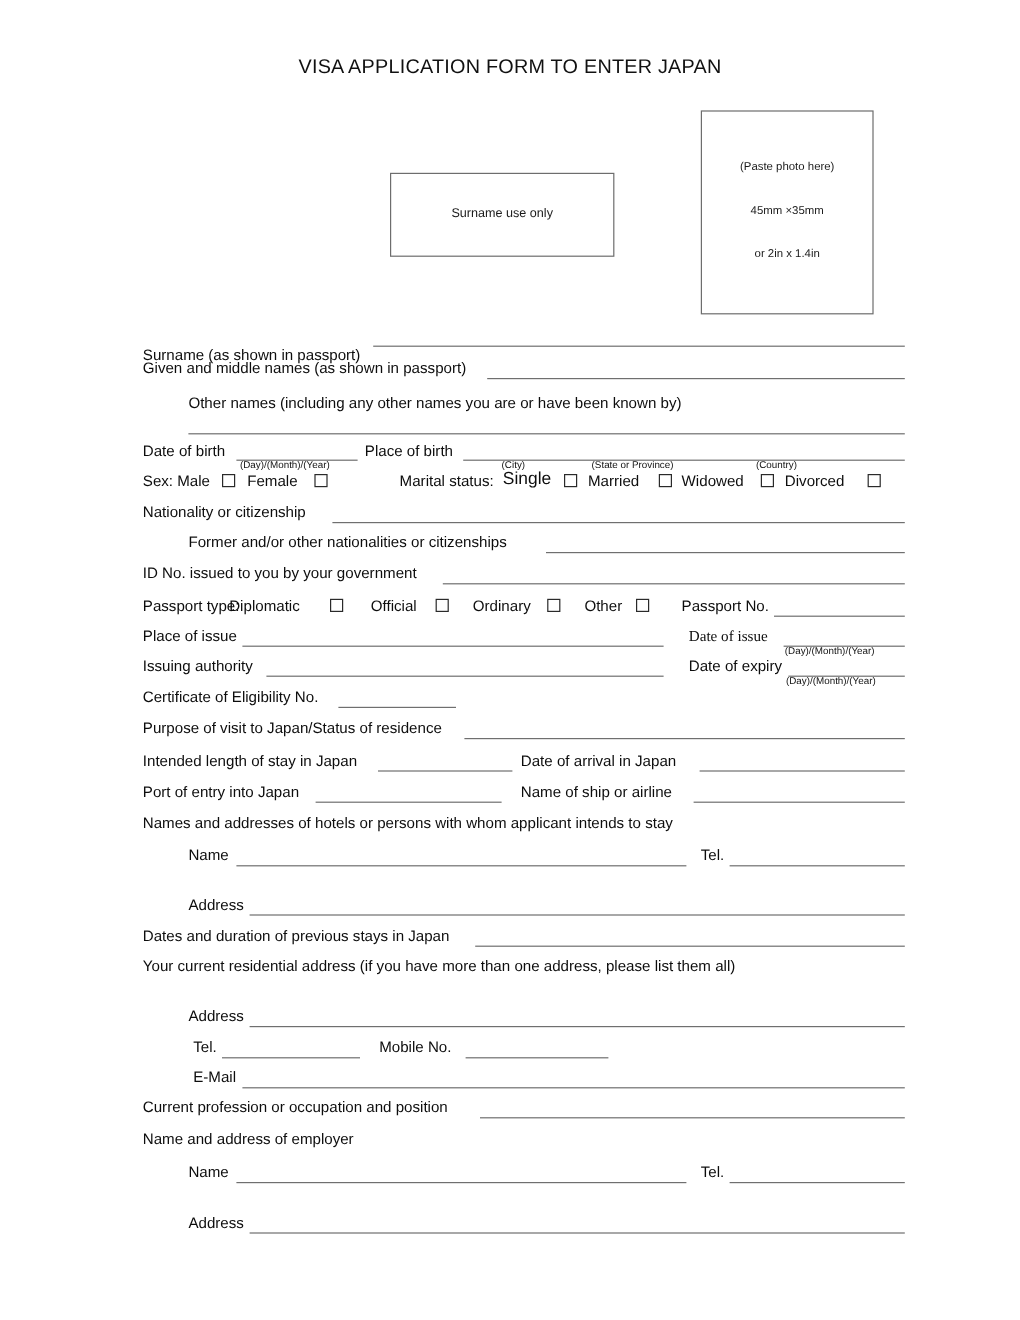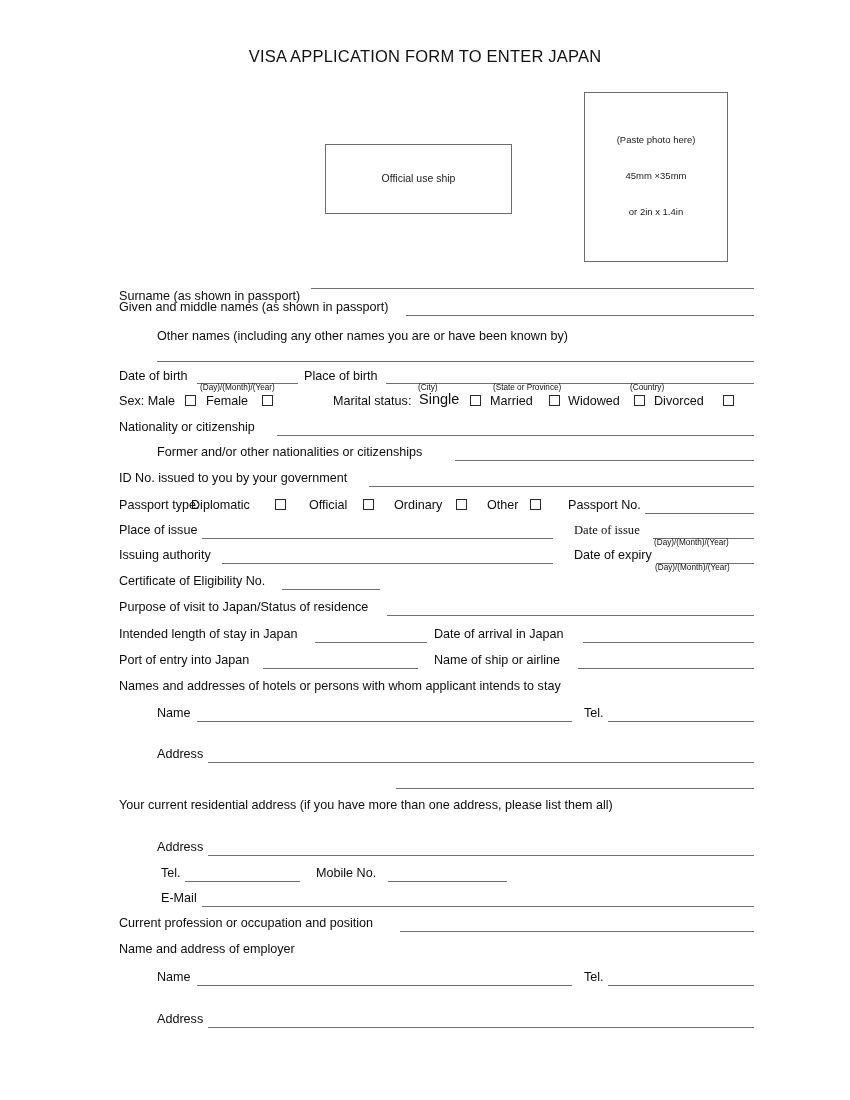--- a/index.html
+++ b/index.html
@@ -113,21 +113,21 @@
   }
 </style>
 </head>
 <body>
 
 <div class="page">
 
   <div class="form-title">VISA APPLICATION FORM TO ENTER JAPAN</div>
 
   <div class="official-box">
-    <div class="boxlabel">Official use ship</div>
+    <div class="boxlabel">Surname use only</div>
   </div>
 
   <div class="photo-box">
     <div class="pline l1">(Paste photo here)</div>
     <div class="pline l2">45mm ×35mm</div>
     <div class="pline l3">or 2in x 1.4in</div>
   </div>
 
   <div class="row" style="top:271px;">
     <span class="lbl" style="left:119px; top:16px;">Surname (as shown in passport)</span>
@@ -257,20 +257,21 @@
     <span class="lbl" style="left:584px; top:0;">Tel.</span>
     <span class="rule" style="left:608px; top:17px; width:146px;"></span>
   </div>
 
   <div class="row" style="top:745px;">
     <span class="lbl" style="left:157px; top:0;">Address</span>
     <span class="rule" style="left:208px; top:17px; width:546px;"></span>
   </div>
 
   <div class="row" style="top:771px;">
+    <span class="lbl" style="left:119px; top:0;">Dates and duration of previous stays in Japan</span>
     <span class="rule" style="left:396px; top:17px; width:358px;"></span>
   </div>
 
   <div class="row" style="top:796px;">
     <span class="lbl" style="left:119px; top:0;">Your current residential address (if you have more than one address, please list them all)</span>
   </div>
 
   <div class="row" style="top:838px;">
     <span class="lbl" style="left:157px; top:0;">Address</span>
     <span class="rule" style="left:208px; top:17px; width:546px;"></span>

